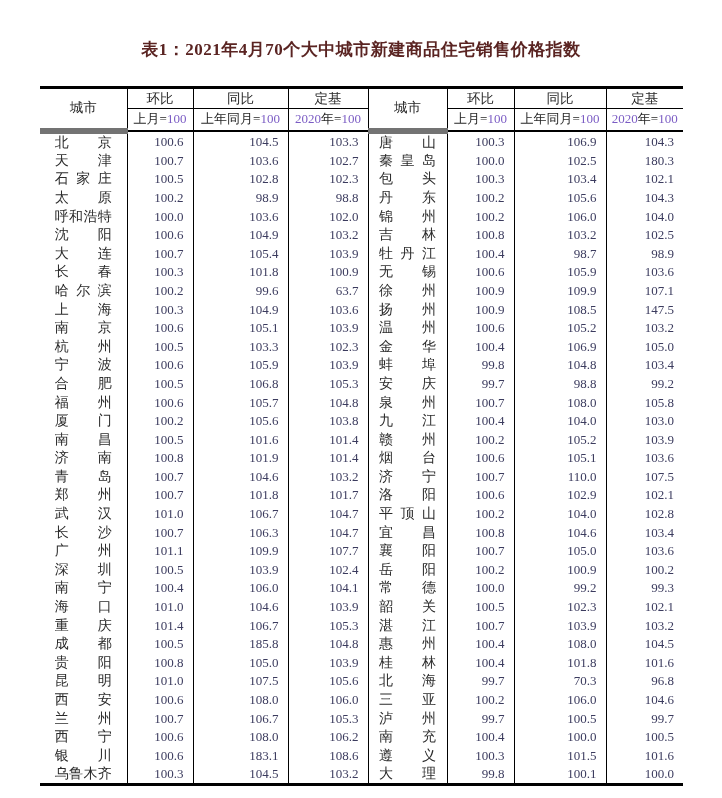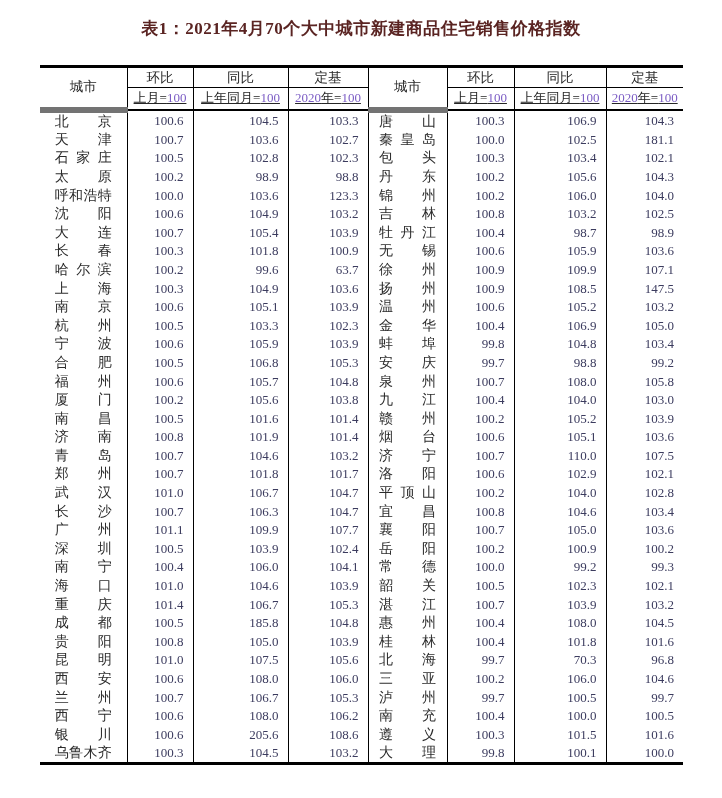--- a/index.html
+++ b/index.html
@@ -2,34 +2,34 @@
 <html><head>
 <meta charset="utf-8">
 <style>
   * { margin:0; padding:0; box-sizing:border-box; }
   html,body { background:#ffffff; }
   .page {
     width:722px; height:798px; background:#ffffff; position:relative; overflow:hidden;
     font-family:"Liberation Serif","DejaVu Serif",serif;
   }
   .title {
-    padding-top:17px; text-align:center;
+    padding-top:38px; text-align:center;
     font-size:17px; font-weight:bold; color:#5a2422; letter-spacing:0.5px;
   }
   .tablewrap { margin:25px 39px 0 40px; }
   table {
     border-collapse:collapse; table-layout:fixed; width:643px;
     border-top:3px solid #000; border-bottom:3px solid #000;
   }
   thead th { font-weight:normal; text-align:center; color:#262626; }
   thead tr.r1 th { height:21px; font-size:13.5px; }
   thead tr.r2 th { height:22px; font-size:13px; }
   thead tr.r1 th.lbl { border-bottom:1px solid #000;margin-top:42px; }
   thead tr.r1 th + th { border-left:1px solid #000; }
-  thead tr.r2 th { border-left:1px solid #000; border-bottom:2px solid #000;text-decoration:underline; }
+  thead tr.r2 th { border-left:1px solid #000; border-bottom:2px solid #000; }
   thead th.cityhead { border-bottom:6px solid #737373; }
   tbody td {
     height:18.6px; font-size:13px; color:#3b3b5e;
     text-align:right; padding:0 9px 0 0; white-space:nowrap; overflow:hidden;
   }
   tbody td + td { border-left:1px solid #000; }
   tbody td.city { text-align:center; padding:0; color:#2b2b2b; font-size:14px; }
   .cname { display:inline-block; width:57px; text-align:justify; text-align-last:justify; }
   .hnum { color:#7b5cc4; }
 </style>
@@ -83,21 +83,21 @@
             <td class="num">104.3</td>
           </tr>
           <tr>
             <td class="city"><span class="cname">天津</span></td>
             <td class="num">100.7</td>
             <td class="num">103.6</td>
             <td class="num">102.7</td>
             <td class="city"><span class="cname">秦皇岛</span></td>
             <td class="num">100.0</td>
             <td class="num">102.5</td>
-            <td class="num">181.1</td>
+            <td class="num">180.3</td>
           </tr>
           <tr>
             <td class="city"><span class="cname">石家庄</span></td>
             <td class="num">100.5</td>
             <td class="num">102.8</td>
             <td class="num">102.3</td>
             <td class="city"><span class="cname">包头</span></td>
             <td class="num">100.3</td>
             <td class="num">103.4</td>
             <td class="num">102.1</td>
@@ -109,21 +109,21 @@
             <td class="num">98.8</td>
             <td class="city"><span class="cname">丹东</span></td>
             <td class="num">100.2</td>
             <td class="num">105.6</td>
             <td class="num">104.3</td>
           </tr>
           <tr>
             <td class="city"><span class="cname">呼和浩特</span></td>
             <td class="num">100.0</td>
             <td class="num">103.6</td>
-            <td class="num">123.3</td>
+            <td class="num">102.0</td>
             <td class="city"><span class="cname">锦州</span></td>
             <td class="num">100.2</td>
             <td class="num">106.0</td>
             <td class="num">104.0</td>
           </tr>
           <tr>
             <td class="city"><span class="cname">沈阳</span></td>
             <td class="num">100.6</td>
             <td class="num">104.9</td>
             <td class="num">103.2</td>
@@ -398,21 +398,21 @@
             <td class="num">108.0</td>
             <td class="num">106.2</td>
             <td class="city"><span class="cname">南充</span></td>
             <td class="num">100.4</td>
             <td class="num">100.0</td>
             <td class="num">100.5</td>
           </tr>
           <tr>
             <td class="city"><span class="cname">银川</span></td>
             <td class="num">100.6</td>
-            <td class="num">205.6</td>
+            <td class="num">183.1</td>
             <td class="num">108.6</td>
             <td class="city"><span class="cname">遵义</span></td>
             <td class="num">100.3</td>
             <td class="num">101.5</td>
             <td class="num">101.6</td>
           </tr>
           <tr>
             <td class="city"><span class="cname">乌鲁木齐</span></td>
             <td class="num">100.3</td>
             <td class="num">104.5</td>

